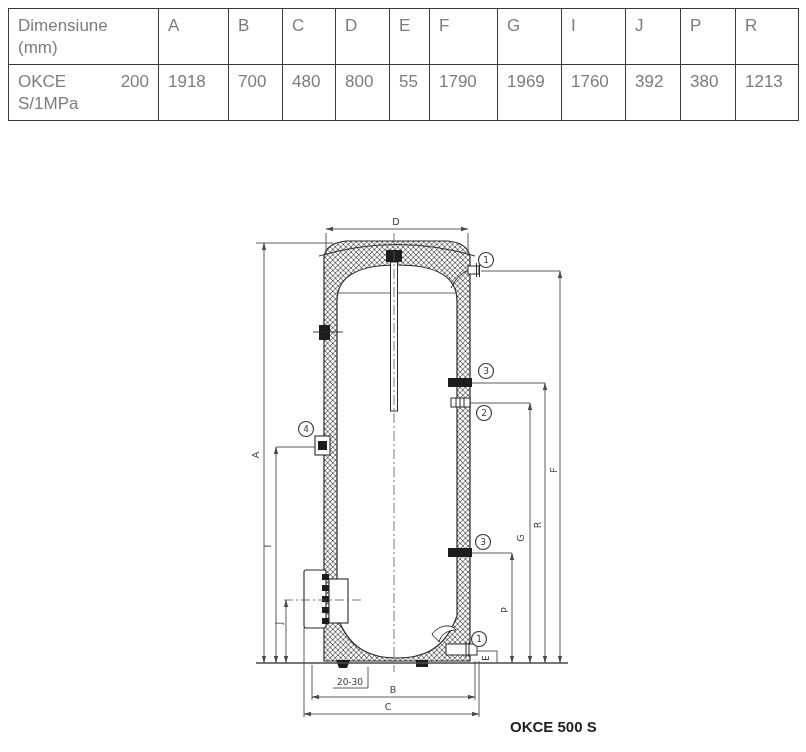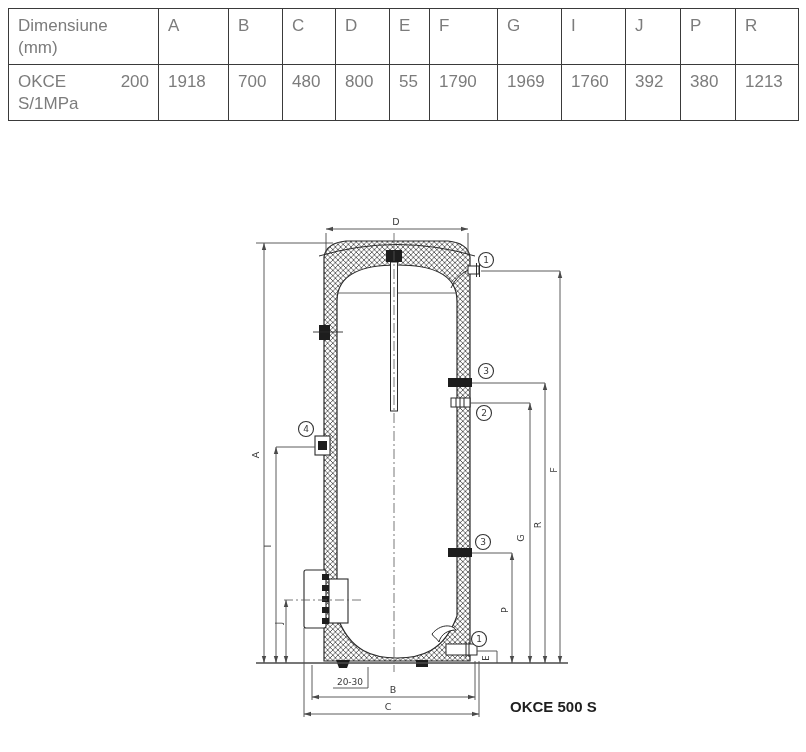--- a/index.html
+++ b/index.html
@@ -7,21 +7,21 @@
         font-family:"Liberation Sans",sans-serif;}
   
   table.dims{border-collapse:collapse;table-layout:fixed;width:790px;margin:8px 8px 0 8px;
              font-family:"Liberation Sans",sans-serif;font-size:17px;line-height:1.32;
              color:#7c7c7c;}
   table.dims td{border:1.6px solid #3a3a3a;vertical-align:top;padding:6px 9px 4px 9px;
                 height:44px;overflow:hidden;}
   .cell-line1{display:flex;justify-content:space-between;}
   
   #drawing{position:absolute;left:0;top:130px;}
-  .caption{position:absolute;left:510px;top:698px;width:87px;overflow:hidden;
+  .caption{position:absolute;left:510px;top:718px;width:87px;overflow:hidden;
            white-space:nowrap;font-weight:700;font-size:15px;color:#1f1f1f;
            font-family:"Liberation Sans",sans-serif;}
   svg text{font-family:"DejaVu Sans",sans-serif;fill:#3a3a3a;}
 </style>
 </head>
 <body>
 
 <div id="page">
 
   <table class="dims">

